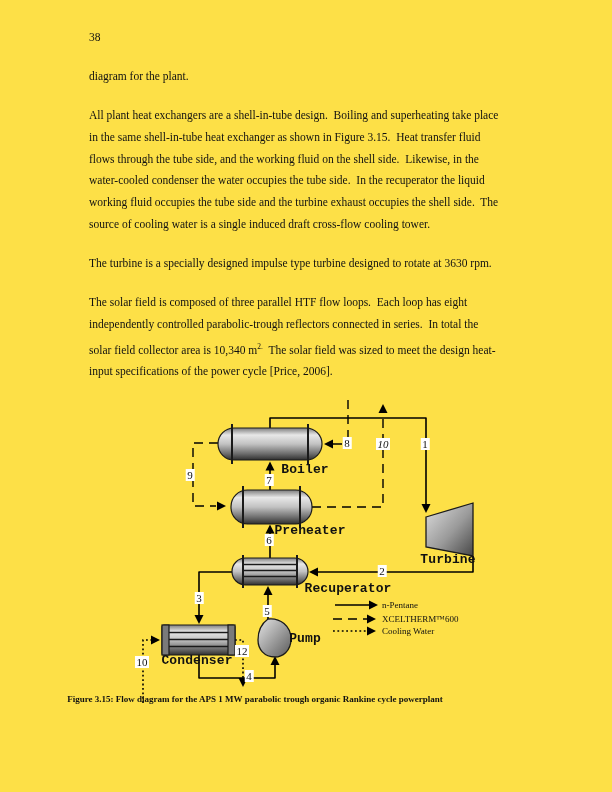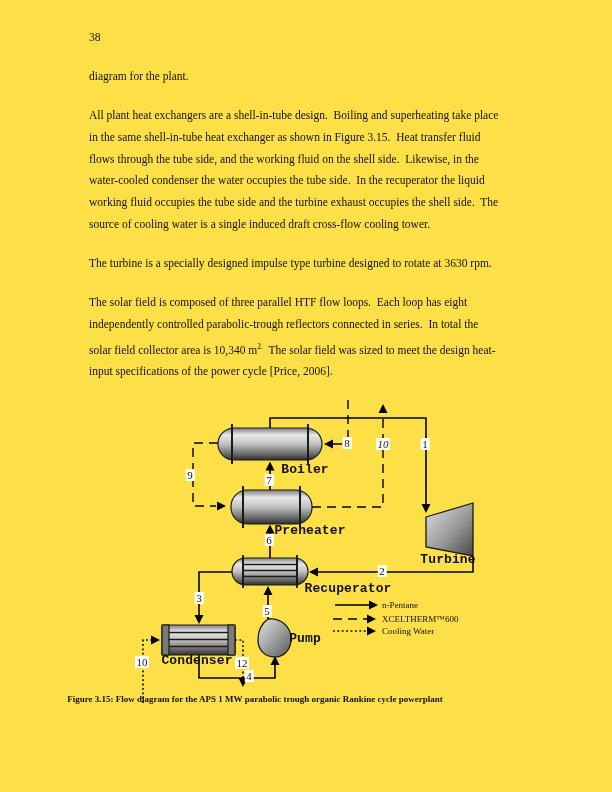--- a/index.html
+++ b/index.html
@@ -162,21 +162,21 @@
     <div class="stream" style="left:252px;top:176px;">2</div>
     <div class="stream" style="left:69px;top:203px;">3</div>
     <div class="stream" style="left:119px;top:281px;">4</div>
     <div class="stream" style="left:137px;top:216px;">5</div>
     <div class="stream" style="left:139px;top:145px;">6</div>
     <div class="stream" style="left:139px;top:85px;">7</div>
     <div class="stream" style="left:217px;top:48px;">8</div>
     <div class="stream" style="left:60px;top:80px;">9</div>
     <div class="stream" style="left:253px;top:49px;font-style:italic;">10</div>
     <div class="stream" style="left:12px;top:267px;">10</div>
-    <div class="stream" style="left:112px;top:268px;text-align:center;">12</div>
+    <div class="stream" style="left:112px;top:256px;text-align:center;">12</div>
 
     <div class="leg-label" style="left:252px;top:210px;text-align:center;">n-Pentane</div>
     <div class="leg-label" style="left:252px;top:224px;">XCELTHERM™600</div>
     <div class="leg-label" style="left:252px;top:236px;">Cooling Water</div>
   </div>
 
   <div id="caption">Figure 3.15: Flow diagram for the APS 1 MW parabolic trough organic Rankine cycle powerplant</div>
 
 </div>
 

